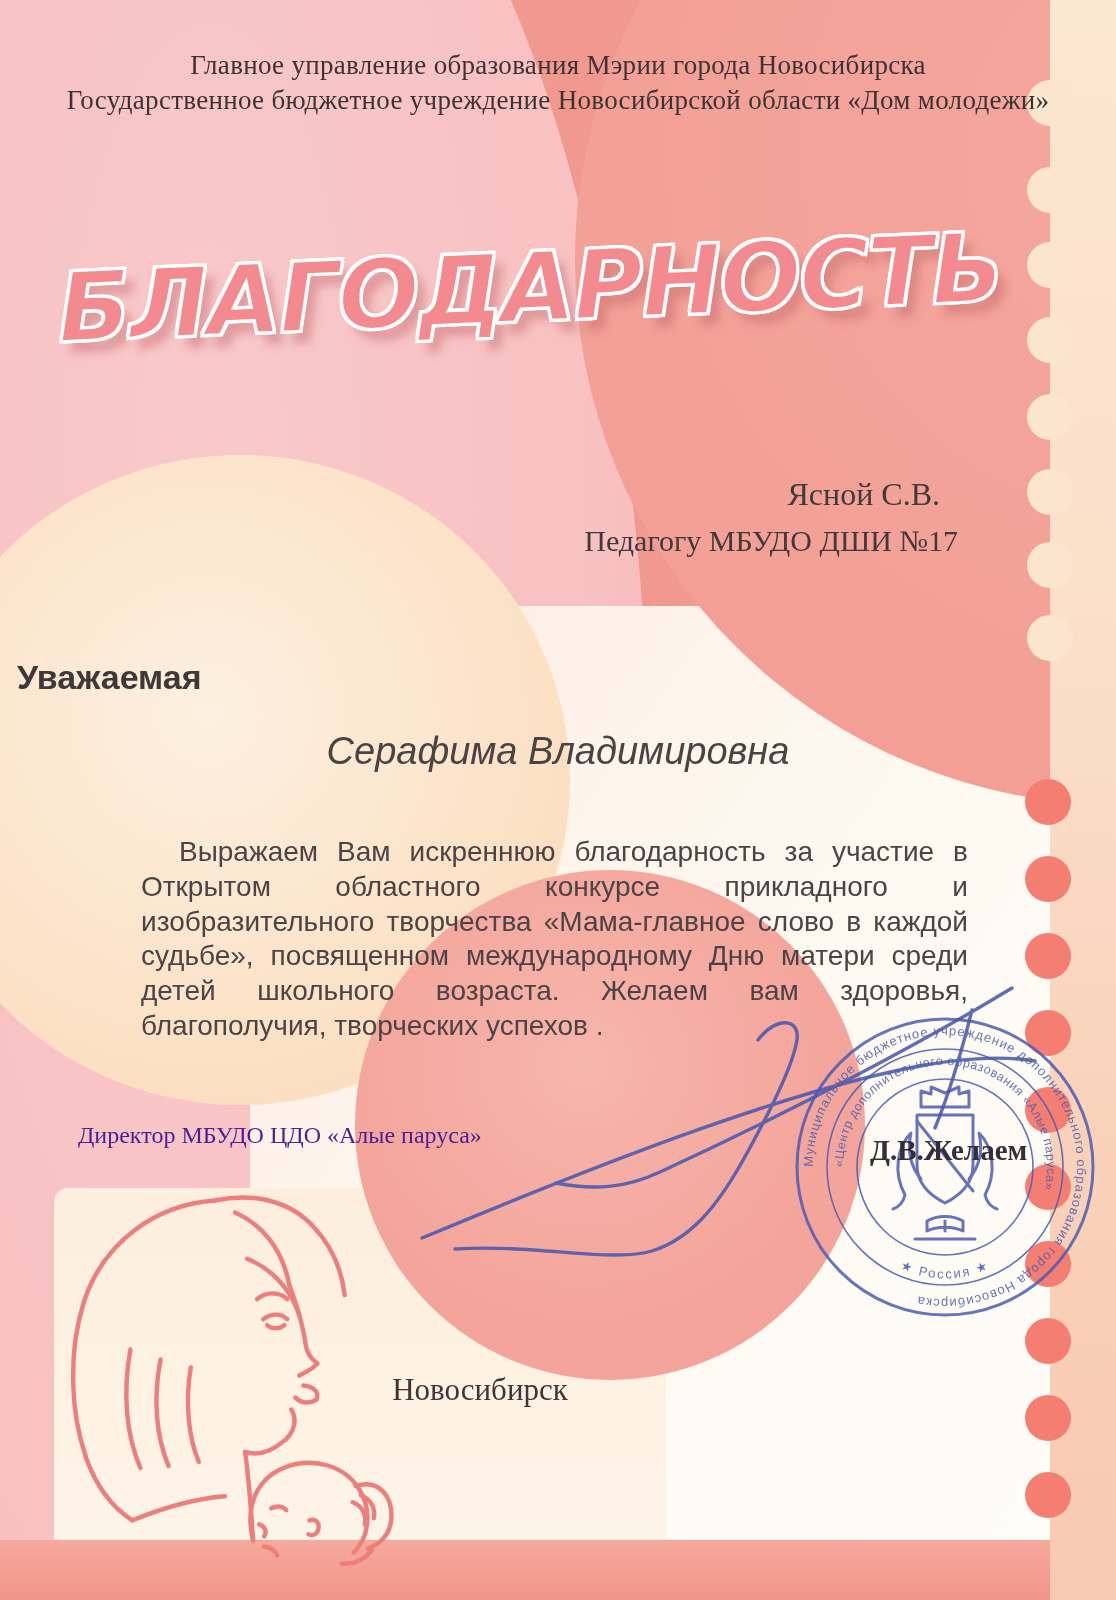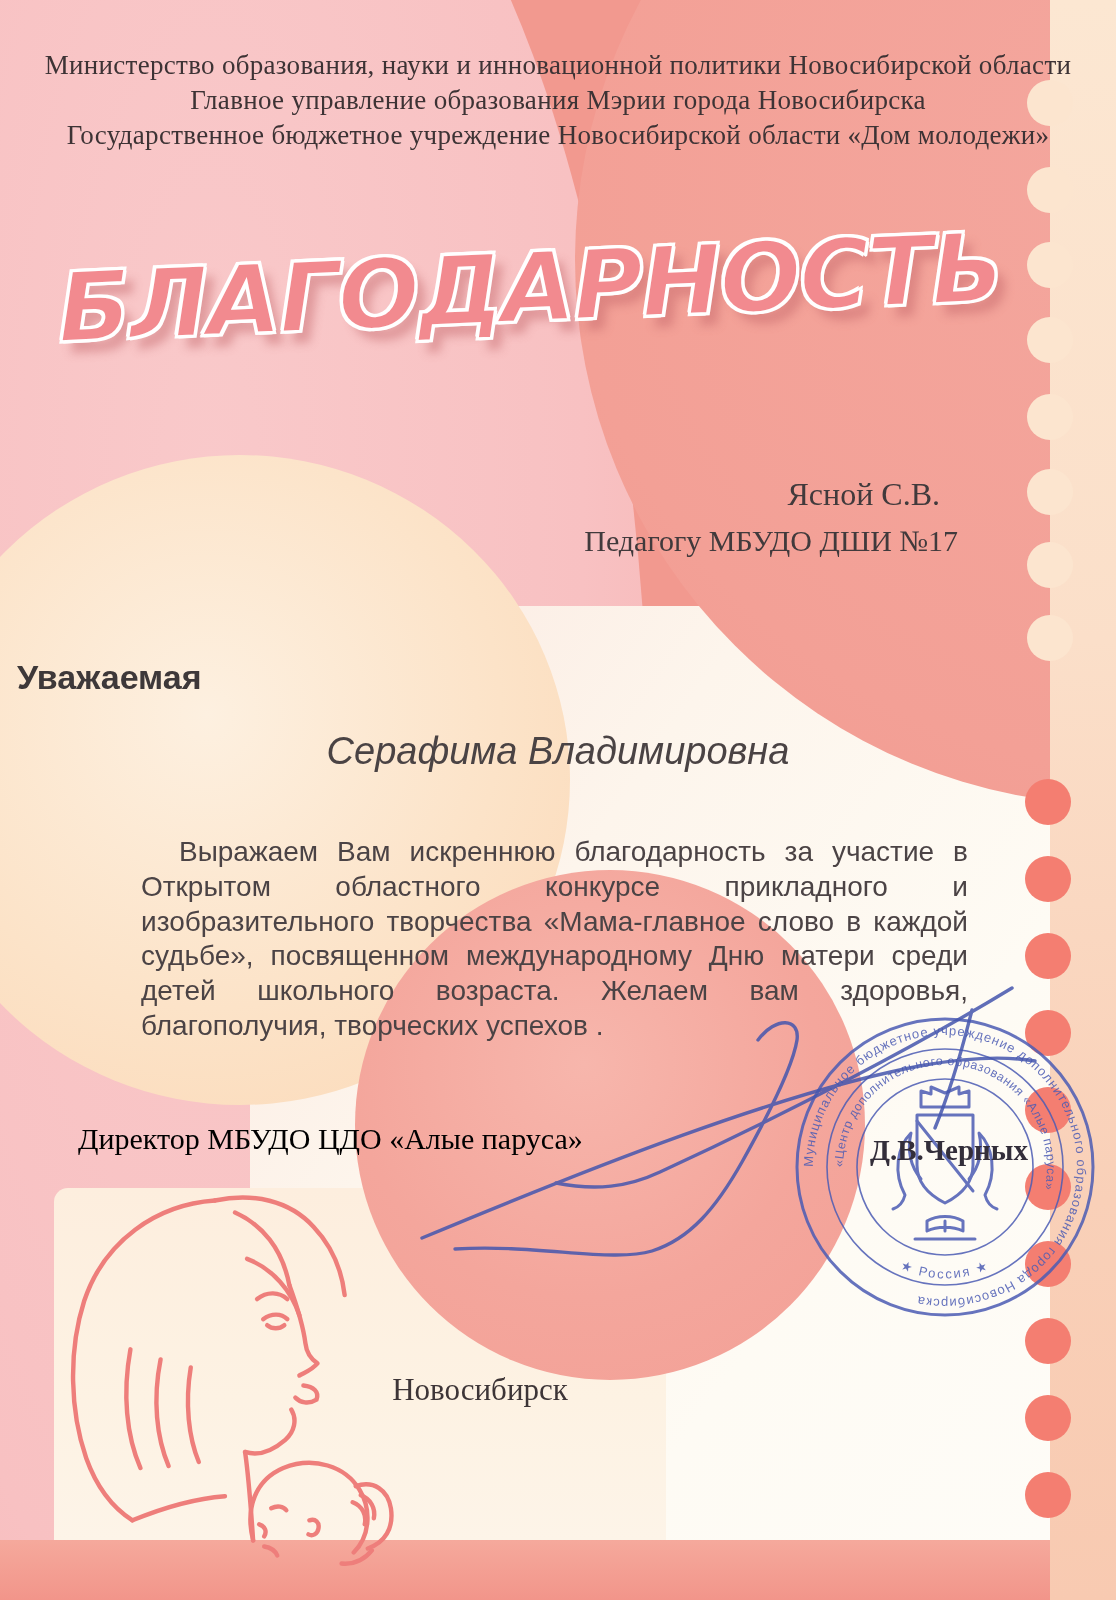--- a/index.html
+++ b/index.html
@@ -44,21 +44,21 @@
   }
   .recipient-1{right:176px;top:476px;font-size:32px;color:#413a3c;}
   .recipient-2{right:158px;top:524px;font-size:30px;color:#413a3c;}
   .salutation{left:17px;top:658px;width:929px;
     font-family:"Liberation Sans",sans-serif;font-weight:bold;font-size:34px;color:#3e3839;}
   .recipient-name{left:0;top:730px;width:1116px;text-align:center;
     font-family:"Liberation Sans",sans-serif;font-style:italic;font-size:38px;color:#4a4344;}
   .body-text{left:141px;top:806px;width:827px;
     font-family:"Liberation Sans",sans-serif;font-size:28px;line-height:34.8px;
     color:#4b4345;text-align:justify;text-indent:38px;margin-top:29px;}
-  .director-line{left:78px;top:1122px;font-size:30px;color:#000000;}
+  .director-line{left:78px;top:1122px;font-size:24px;color:#4c1d95;}
   .signer-name{left:870px;top:1134px;font-size:29px;font-weight:600;color:#332e3a;z-index:30;}
   .city-line{left:0;top:1372px;width:960px;text-align:center;font-size:31px;color:#3d3537;}
   .year-line{left:0;top:1412px;width:1116px;text-align:center;font-size:31px;color:#3d3537;}
   
   .stamp{left:775px;top:995px;width:340px;height:345px;z-index:20;}
   .signature-svg{left:360px;top:960px;width:740px;height:330px;z-index:25;}
   .illus-svg{left:56px;top:1188px;width:352px;height:378px;z-index:12;}
   .z10{z-index:10;}
 </style>
 </head>
@@ -90,21 +90,20 @@
   <div class="layer edge-dot" style="top:933px"></div>
   <div class="layer edge-dot" style="top:1010px"></div>
   <div class="layer edge-dot" style="top:1087px"></div>
   <div class="layer edge-dot" style="top:1164px"></div>
   <div class="layer edge-dot" style="top:1241px"></div>
   <div class="layer edge-dot" style="top:1318px"></div>
   <div class="layer edge-dot" style="top:1395px"></div>
   <div class="layer edge-dot" style="top:1472px"></div>
 
   <div class="layer header-block z10">
-    <div>Министерство образования, науки и инновационной политики Новосибирской области</div>
     <div>Главное управление образования Мэрии города Новосибирска</div>
     <div>Государственное бюджетное учреждение Новосибирской области «Дом  молодежи»</div>
   </div>
 
   <div class="layer title z10">БЛАГОДАРНОСТЬ</div>
 
   <div class="layer recipient-1 z10">Ясной С.В.</div>
   <div class="layer recipient-2 z10">Педагогу МБУДО ДШИ №17</div>
 
   <div class="layer salutation z10">Уважаемая</div>
@@ -149,21 +148,21 @@
       <path d="M146,112 v-16 l10,3 v-7 l14,6 l14,-6 v7 l10,-3 v16 z"></path>
       <path d="M142,120 h56 v50 c0,19 -12,30 -28,38 c-16,-8 -28,-19 -28,-38 z"></path>
       <path d="M142,126 L198,196"></path>
       <path d="M130,200 c-12,-22 -8,-48 6,-62 c-4,18 0,34 10,46 m-16,16 c-2,8 -6,12 -12,14"></path>
       <path d="M210,200 c12,-22 8,-48 -6,-62 c4,18 0,34 -10,46 m16,16 c2,8 6,12 12,14"></path>
       <path d="M152,226 c10,-6 26,-6 36,0 v10 c-10,-5 -26,-5 -36,0 z M170,226 v10"></path>
       <path d="M140,244 h60"></path>
     </g>
   </svg>
 
-  <div class="layer signer-name">Д.В.Черных</div>
+  <div class="layer signer-name">Д.В.Желаем</div>
 
   <svg class="layer illus-svg" viewBox="0 0 350 375">
     <g fill="none" stroke="#ee7e7b" stroke-width="4.4" stroke-linecap="round" stroke-linejoin="round">
 
       <path d="M158,12 C100,16 48,52 28,112 C12,162 14,222 30,268 C40,296 54,316 76,330"></path>
       <path d="M158,12 C196,4 232,12 256,38 C274,57 284,80 287,106"></path>
       <path d="M232,96 C225,60 205,36 178,24"></path>
       <path d="M190,70 C216,80 234,102 242,126"></path>
       <path d="M74,160 C66,204 70,246 84,278"></path>
       <path d="M104,170 C96,210 100,248 112,276"></path>

